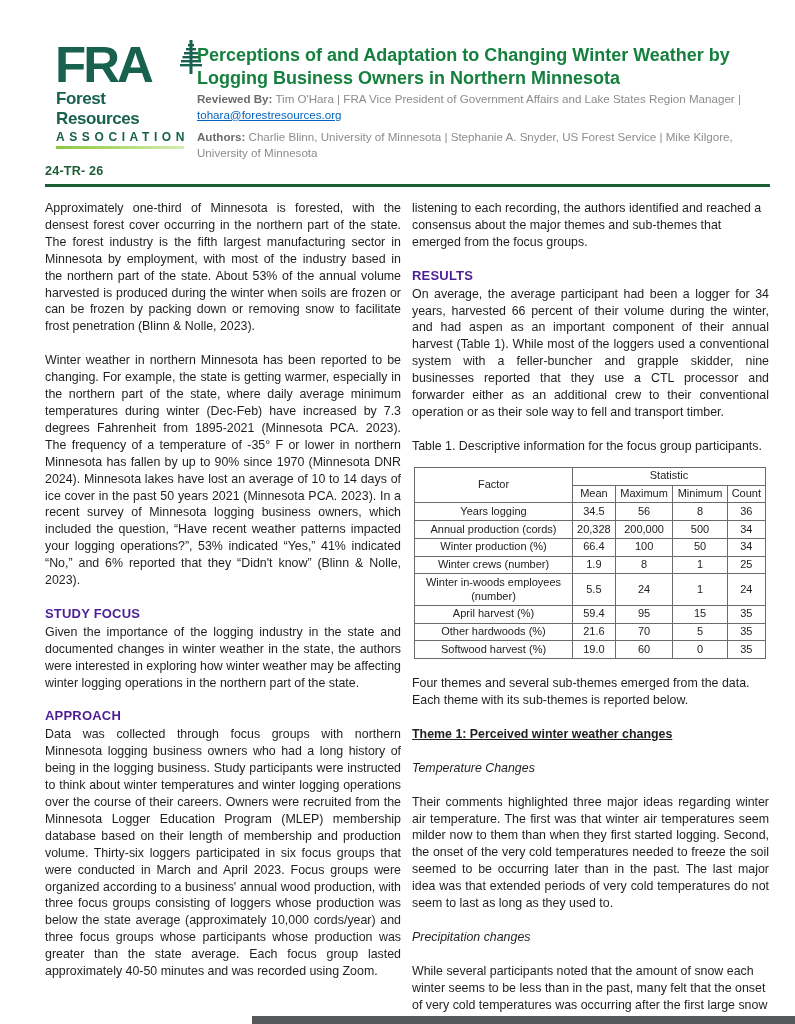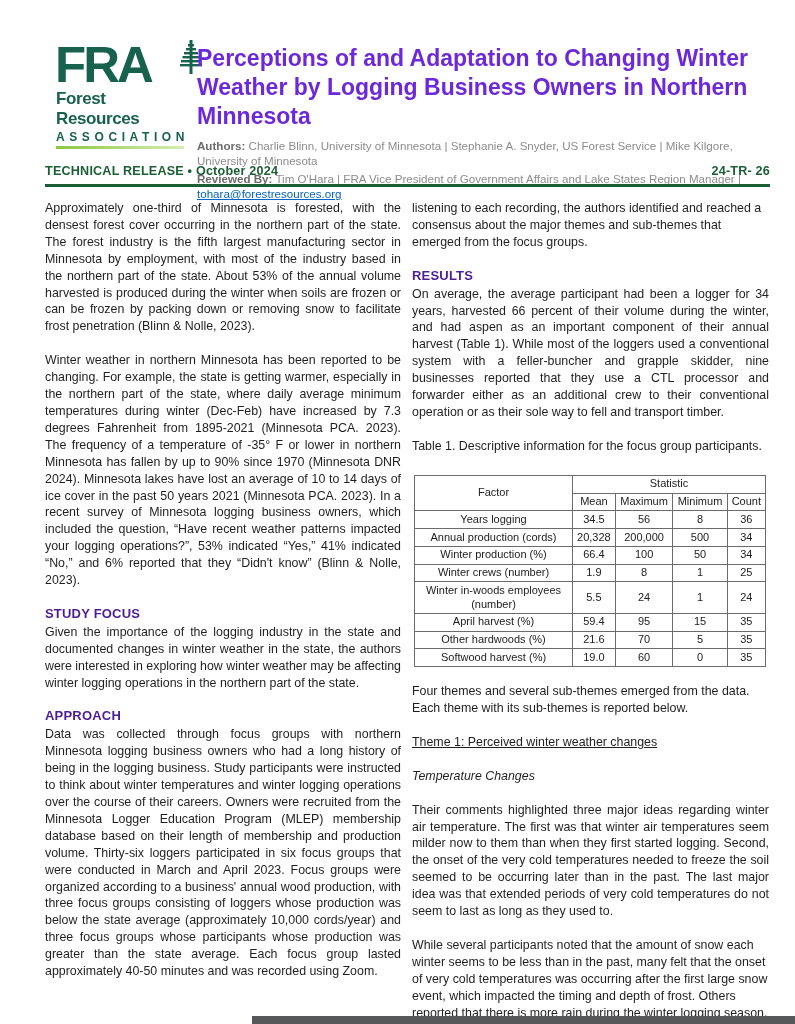--- a/index.html
+++ b/index.html
@@ -15,41 +15,41 @@
     font-size:50px; font-weight:bold; color:#17614E; letter-spacing:-3px;
     line-height:0.92; position:relative; display:inline-block; transform:scaleX(1.02);
   }
   .logo-tree { position:absolute; right:-12px; top:-4px; }
   .logo-line1 { font-size:17px; font-weight:bold; color:#17614E; letter-spacing:-0.4px; margin-top:1px; }
   .logo-line2 { font-size:12px; font-weight:bold; color:#17614E; letter-spacing:4.6px; margin-top:1px; }
   .logo-underline { margin-top:2px; height:3px; width:128px;
     background:linear-gradient(to right,#8DC63F,#d6eeb2); }
   
   .masthead { position:absolute; left:197px; top:44px; width:575px; }
-  .doc-title { font-size:23px; line-height:1.26; font-weight:bold; color:#6d28d9; }
+  .doc-title { font-size:18px; line-height:1.26; font-weight:bold; color:#15803d; }
   .byline { font-size:11.6px; line-height:1.33; color:#8c8c8c; margin-top:7px; }
   .byline b { color:#6b6b6b; }
   .email-link { color:#0563C1; text-decoration:underline; }
   
   .release-row {
     position:absolute; left:45px; top:164px; width:725px;
     display:flex; justify-content:space-between;
     font-size:12.6px; font-weight:bold; color:#1B5E34; letter-spacing:0.2px;
   }
   .rule { position:absolute; left:45px; top:184px; width:725px; height:3px; background:#1B5E34; }
   
   .col { position:absolute; top:200px; font-size:12.4px; line-height:16.9px; }
   .col-left  { left:45px;  width:356px; }
   .col-right { left:412px; width:357px; }
   .para { text-align:justify; margin-bottom:17px; }
   .para.ragged { text-align:left; }
   .sec-head { color:#4c1d95; font-weight:bold; font-size:13px; letter-spacing:0.2px; margin-bottom:1px; }
-  .theme-head { font-weight:normal; text-decoration:underline; margin:0 0 17px 0; }
+  .theme-head { font-weight:bold; text-decoration:underline; margin:0 0 17px 0; }
   .sub-head { font-style:italic; margin-bottom:17px; }
-  .table-caption { margin-bottom:20px; text-align:left; }
+  .table-caption { margin-bottom:12px; text-align:left; }
   
   table.stats { border-collapse:collapse; width:352px; margin:0 0 16px 2px;
     font-size:11px; line-height:1.25; color:#222; }
   table.stats th, table.stats td { border:1px solid #6b6b6b; padding:1.5px 3px; }
   table.stats th { font-weight:normal; text-align:center; }
   table.stats td.factor { text-align:center; width:158px; }
   table.stats td.num { text-align:center; }
   
   .bottom-bar { position:absolute; left:252px; top:1016px; width:543px; height:8px; background:#57585A; }
 </style>
@@ -71,26 +71,25 @@
         <rect x="0" y="26" width="22" height="2.4" fill="#17614E"></rect>
       </svg>
     </span>
     <div class="logo-line1">Forest Resources</div>
     <div class="logo-line2">ASSOCIATION</div>
     <div class="logo-underline"></div>
   </div>
 
   <div class="masthead">
     <div class="doc-title">Perceptions of and Adaptation to Changing Winter Weather by Logging Business Owners in Northern Minnesota</div>
+    <div class="byline" style="margin-top:2px;"><b>Reviewed By:</b><span> Tim O'Hara | FRA Vice President of Government Affairs and Lake States Region Manager | </span><a class="email-link" href="#">tohara@forestresources.org</a></div>
     <div class="byline"><b>Authors:</b><span> Charlie Blinn, University of Minnesota | Stephanie A. Snyder, US Forest Service | Mike Kilgore, University of Minnesota</span></div>
-    <div class="byline" style="margin-top:2px;"><b>Reviewed By:</b><span> Tim O'Hara | FRA Vice President of Government Affairs and Lake States Region Manager | </span><a class="email-link" href="#">tohara@forestresources.org</a></div>
   </div>
 
   <div class="release-row">
-    <span>TECHNICAL RELEASE • October 2024</span>
     <span>24-TR- 26</span>
   </div>
   <div class="rule"></div>
 
   <div class="col col-left">
     <p class="para">Approximately one-third of Minnesota is forested, with the densest forest cover occurring in the northern part of the state. The forest industry is the fifth largest manufacturing sector in Minnesota by employment, with most of the industry based in the northern part of the state. About 53% of the annual volume harvested is produced during the winter when soils are frozen or can be frozen by packing down or removing snow to facilitate frost penetration (Blinn &amp; Nolle, 2023).</p>
     <p class="para">Winter weather in northern Minnesota has been reported to be changing. For example, the state is getting warmer, especially in the northern part of the state, where daily average minimum temperatures during winter (Dec-Feb) have increased by 7.3 degrees Fahrenheit from 1895-2021 (Minnesota PCA. 2023). The frequency of a temperature of -35° F or lower in northern Minnesota has fallen by up to 90% since 1970 (Minnesota DNR 2024). Minnesota lakes have lost an average of 10 to 14 days of ice cover in the past 50 years 2021 (Minnesota PCA. 2023). In a recent survey of Minnesota logging business owners, which included the question, “Have recent weather patterns impacted your logging operations?”, 53% indicated “Yes,” 41% indicated “No,” and 6% reported that they “Didn't know” (Blinn &amp; Nolle, 2023).</p>
     <div class="sec-head">STUDY FOCUS</div>
     <p class="para">Given the importance of the logging industry in the state and documented changes in winter weather in the state, the authors were interested in exploring how winter weather may be affecting winter logging operations in the northern part of the state.</p>
     <div class="sec-head">APPROACH</div>
@@ -174,20 +173,21 @@
           <td class="num">0</td>
           <td class="num">35</td>
         </tr>
       </tbody>
     </table>
 
     <p class="para ragged">Four themes and several sub-themes emerged from the data. Each theme with its sub-themes is reported below.</p>
     <div class="theme-head">Theme 1: Perceived winter weather changes</div>
     <div class="sub-head">Temperature Changes</div>
     <p class="para">Their comments highlighted three major ideas regarding winter air temperature. The first was that winter air temperatures seem milder now to them than when they first started logging. Second, the onset of the very cold temperatures needed to freeze the soil seemed to be occurring later than in the past.  The last major idea was that extended periods of very cold temperatures do not seem to last as long as they used to.</p>
+    <div class="sub-head">Precipitation changes</div>
     <p class="para ragged">While several participants noted that the amount of snow each winter seems to be less than in the past, many felt that the onset of very cold temperatures was occurring after the first large snow event, which impacted the timing and depth of frost. Others reported that there is more rain during the winter logging season.</p>
     <div class="sub-head">No perceived changes</div>
 
   </div>
 
   <div class="bottom-bar"></div>
 
 </div>
 
 </body></html>

